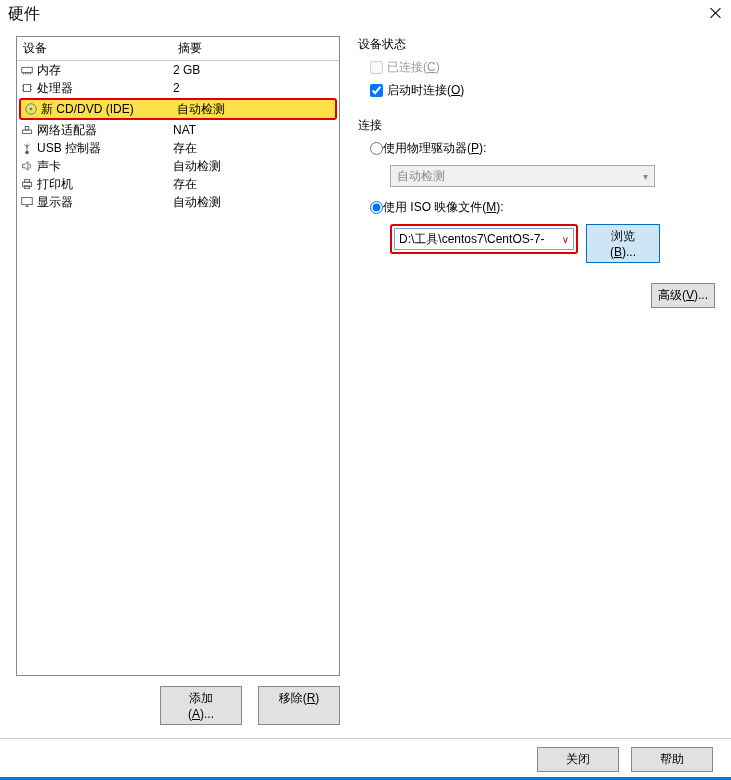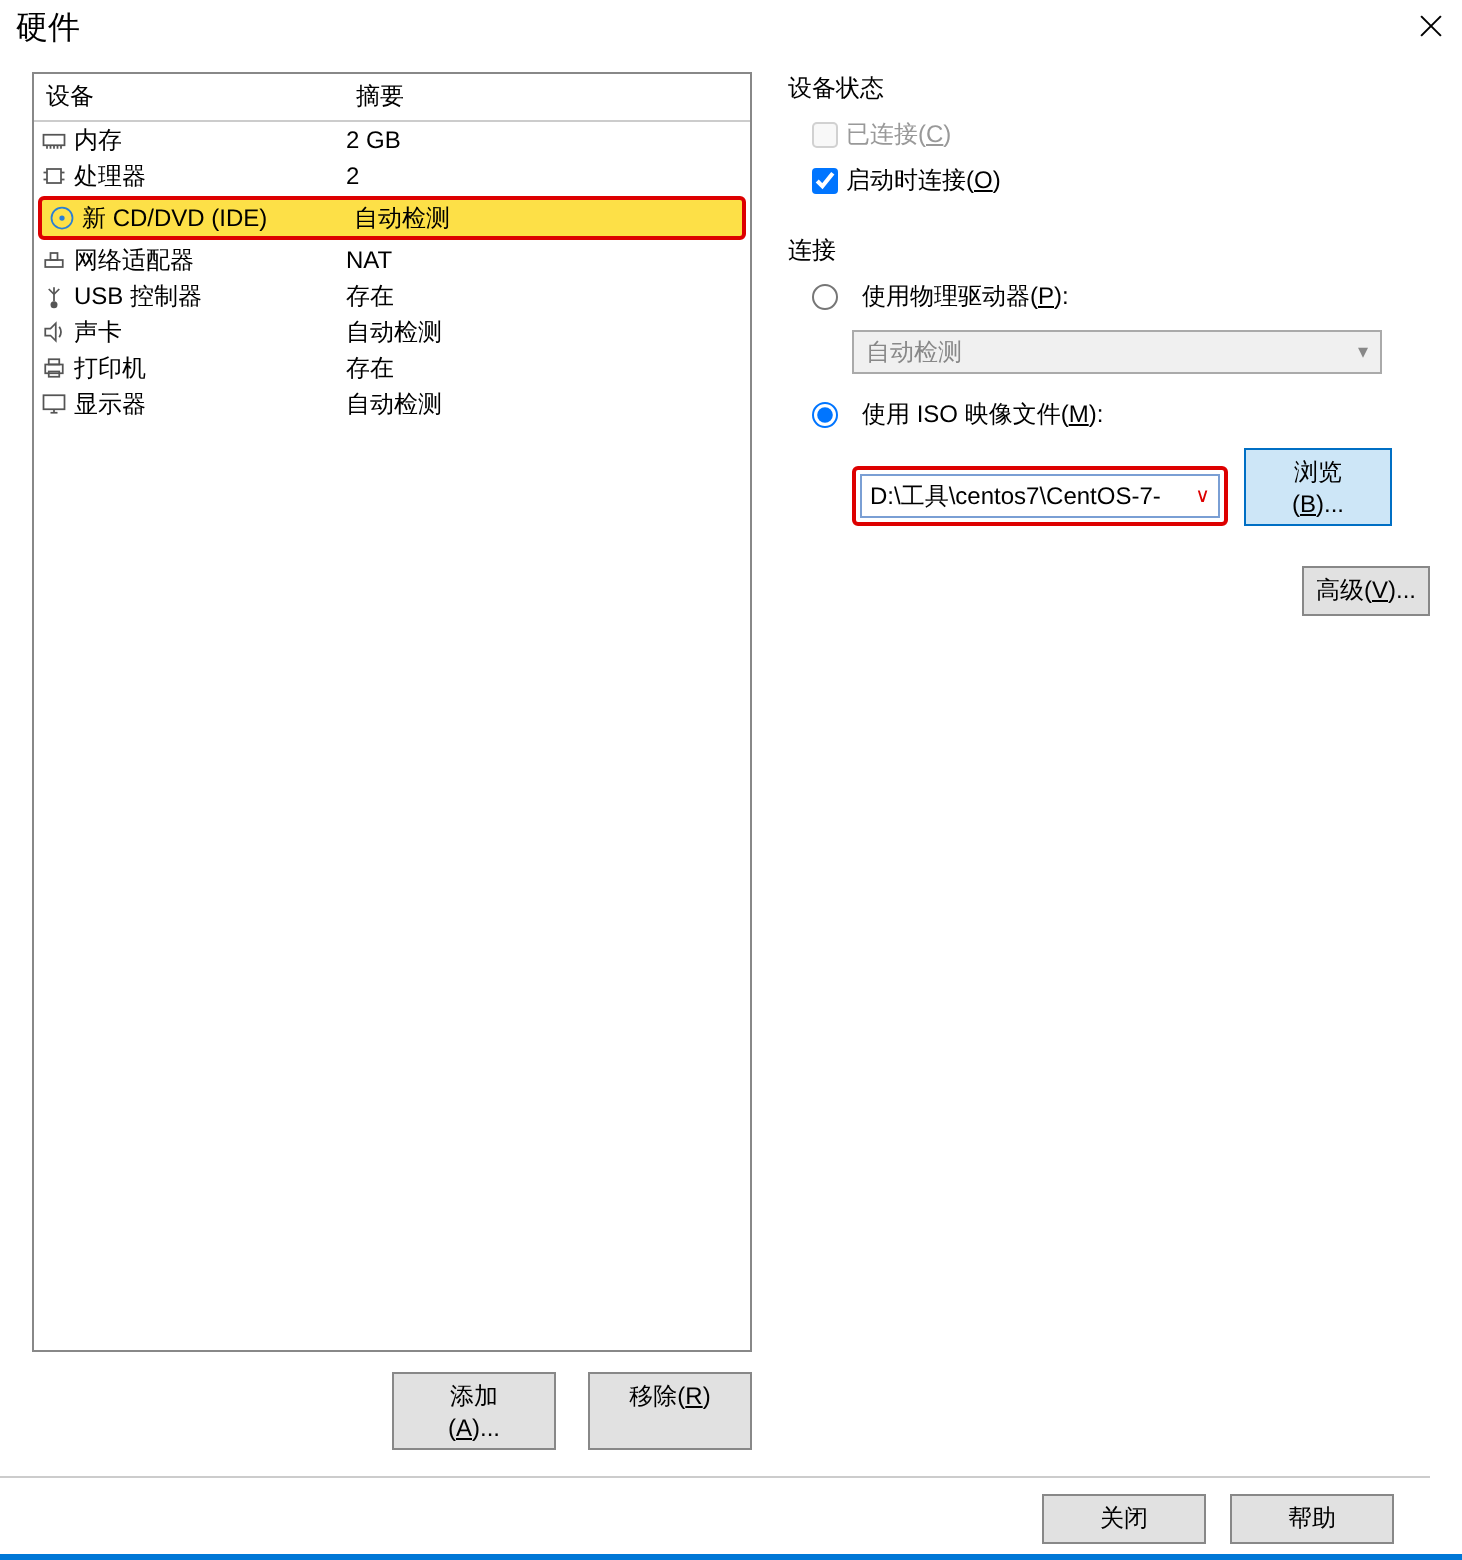--- a/index.html
+++ b/index.html
@@ -7,21 +7,21 @@
     
     .titlebar { height: 28px; display: flex; align-items: center; padding: 0 8px; position: relative; }
     .titlebar .title { font-size: 16px; }
     .titlebar .close { position: absolute; right: 8px; top: 6px; width: 14px; height: 14px; cursor: pointer; }
     .titlebar .close::before, .titlebar .close::after { content: ""; position: absolute; left: 6px; top: 0; width: 1px; height: 14px; background: #000; }
     .titlebar .close::before { transform: rotate(45deg); }
     .titlebar .close::after { transform: rotate(-45deg); }
     
     .content { display: flex; height: 700px; padding: 8px 16px 0 16px; gap: 18px; }
     
-    .left-panel { width: 360px; display: flex; flex-direction: column; }
+    .left-panel { width: 324px; display: flex; flex-direction: column; }
     .device-list { border: 1px solid #888; height: 640px; background: #fff; }
     .device-header { display: flex; height: 24px; align-items: center; border-bottom: 1px solid #ccc; }
     .device-header .col { padding: 0 6px; color: #000; }
     .col-dev { width: 155px; }
     .col-sum { flex: 1; }
     
     .device-row { display: flex; height: 18px; align-items: center; padding-left: 2px; }
     .device-row.selected-highlight { border: 2px solid #d00; border-radius: 3px; margin: 1px 2px; height: 22px; background: #fde047; }
     .device-row .dev-cell { display: flex; align-items: center; width: 154px; gap: 2px; }
     .device-row .sum-cell { flex: 1; }
@@ -31,36 +31,36 @@
     .btn { border: 1px solid #888; background: #e1e1e1; padding: 3px 16px; width: 82px; text-align: center; cursor: pointer; }
     
     .right-panel { flex: 1; }
     .group { margin-bottom: 18px; }
     .group-title { margin-bottom: 6px; }
     .group-body { padding-left: 12px; }
     .chk-row { display: flex; align-items: center; gap: 4px; margin-bottom: 6px; }
     .chk-row input[type=checkbox] { width: 13px; height: 13px; }
     .chk-row.disabled { color: #999; }
     
-    .radio-row { display: flex; align-items: center; gap: 12px; margin-bottom: 8px; }
+    .radio-row { display: flex; align-items: center; gap: 0; margin-bottom: 8px; }
     .radio-row input[type=radio] { width: 13px; height: 13px; }
     .indent-combo { margin-left: 20px; margin-bottom: 12px; }
     .combo-autodetect { width: 265px; height: 22px; border: 1px solid #aaa; background: #f0f0f0; color: #888; padding: 2px 6px; display: flex; align-items: center; justify-content: space-between; }
     .combo-autodetect .arrow { font-size: 10px; color: #888; }
     
-    .iso-row { display: flex; align-items: flex-end; gap: 8px; margin-left: 20px; }
+    .iso-row { display: flex; align-items: flex-start; gap: 8px; margin-left: 20px; }
     .red-box { border: 2px solid #d00; border-radius: 3px; padding: 2px; }
     .iso-input { width: 180px; height: 22px; border: 1px solid #7a9fd4; background: #fff; padding: 2px 4px; display: flex; align-items: center; justify-content: space-between; }
     .iso-input .arrow { color: #d00; font-size: 10px; }
     .browse-btn { border: 1px solid #006fc4; background: #cde6f7; padding: 3px 20px; cursor: pointer; width: 74px; text-align: center; }
     
     .advanced-row { display: flex; justify-content: flex-end; margin-top: 20px; }
     .adv-btn { border: 1px solid #888; background: #e1e1e1; padding: 3px 0; width: 64px; text-align: center; cursor: pointer; }
     
-    .footer { position: absolute; bottom: 0; left: 0; right: 16px; border-top: 1px solid #ccc; height: 42px; display: flex; justify-content: flex-end; align-items: center; padding-right: 18px; gap: 12px; }
+    .footer { position: absolute; bottom: 0; left: 0; right: 0; border-top: 1px solid #ccc; height: 42px; display: flex; justify-content: flex-end; align-items: center; padding-right: 18px; gap: 12px; }
     .bluebar { position: absolute; bottom: 0; left: 0; right: 0; height: 3px; background: #0078d7; }
     
     u { text-decoration: underline; }
   </style>
 </head>
 <body>
 
 <div class="titlebar">
   <span class="title">硬件</span>
   <span class="close"></span>

